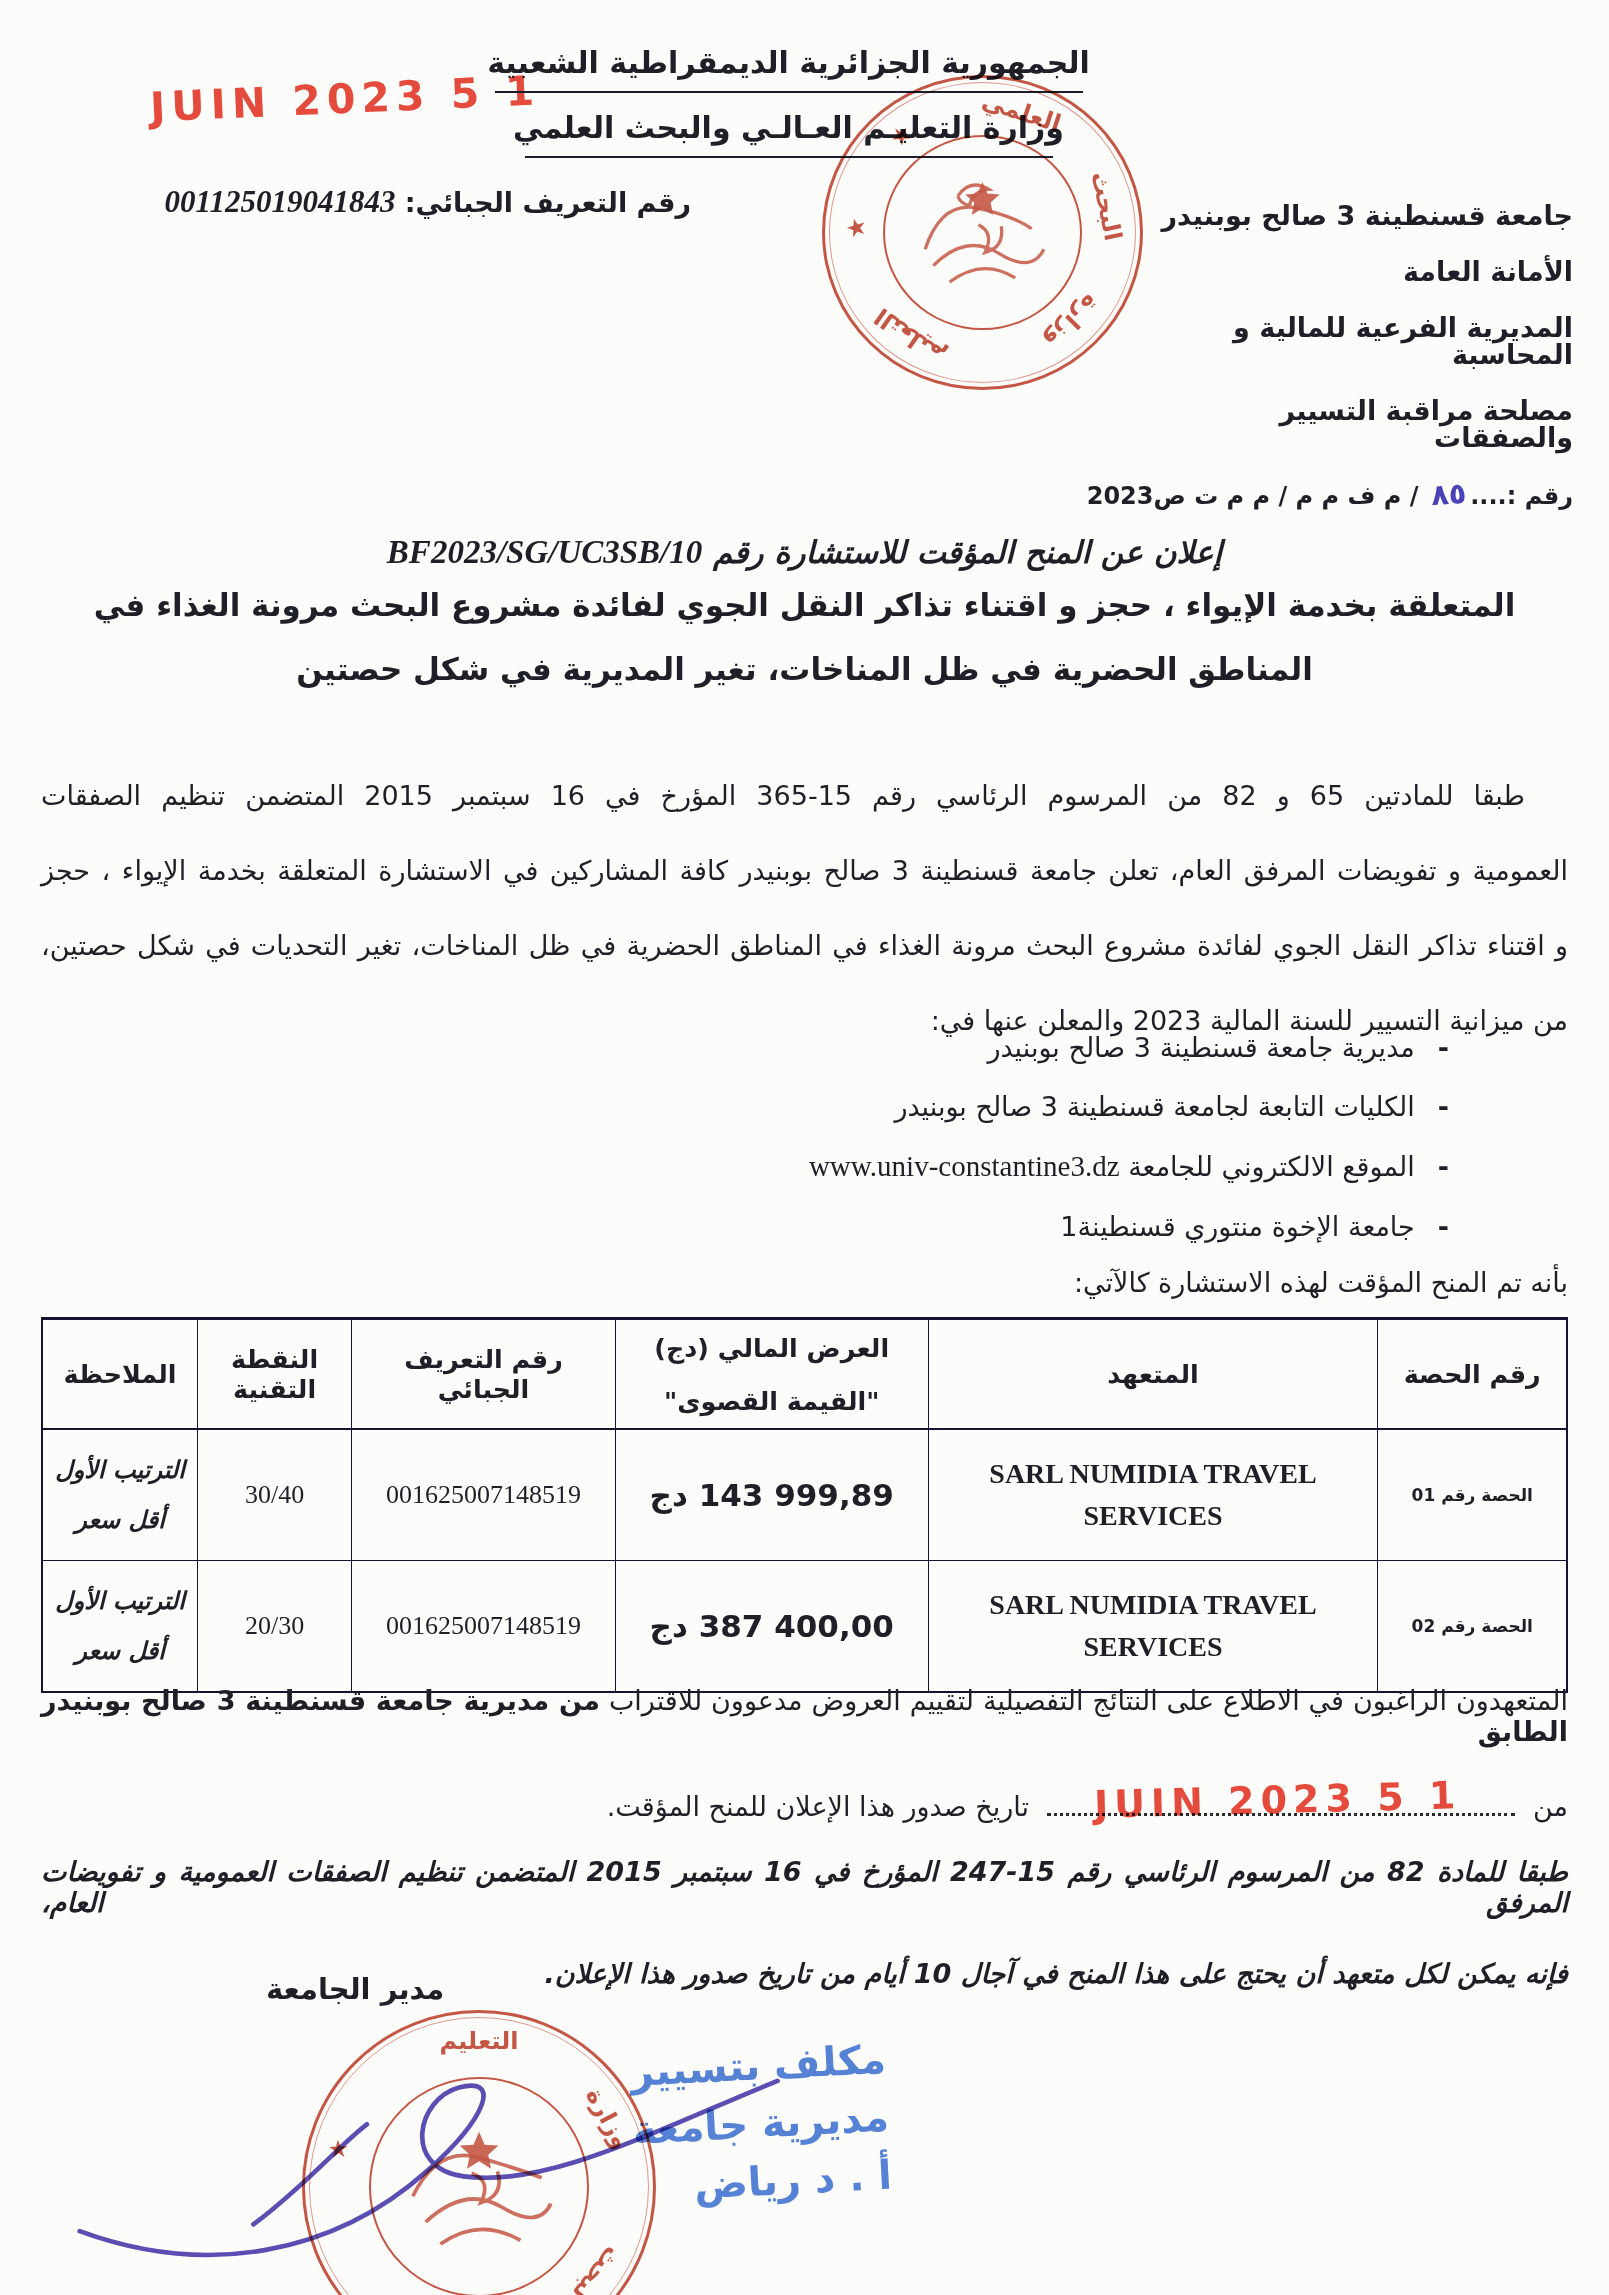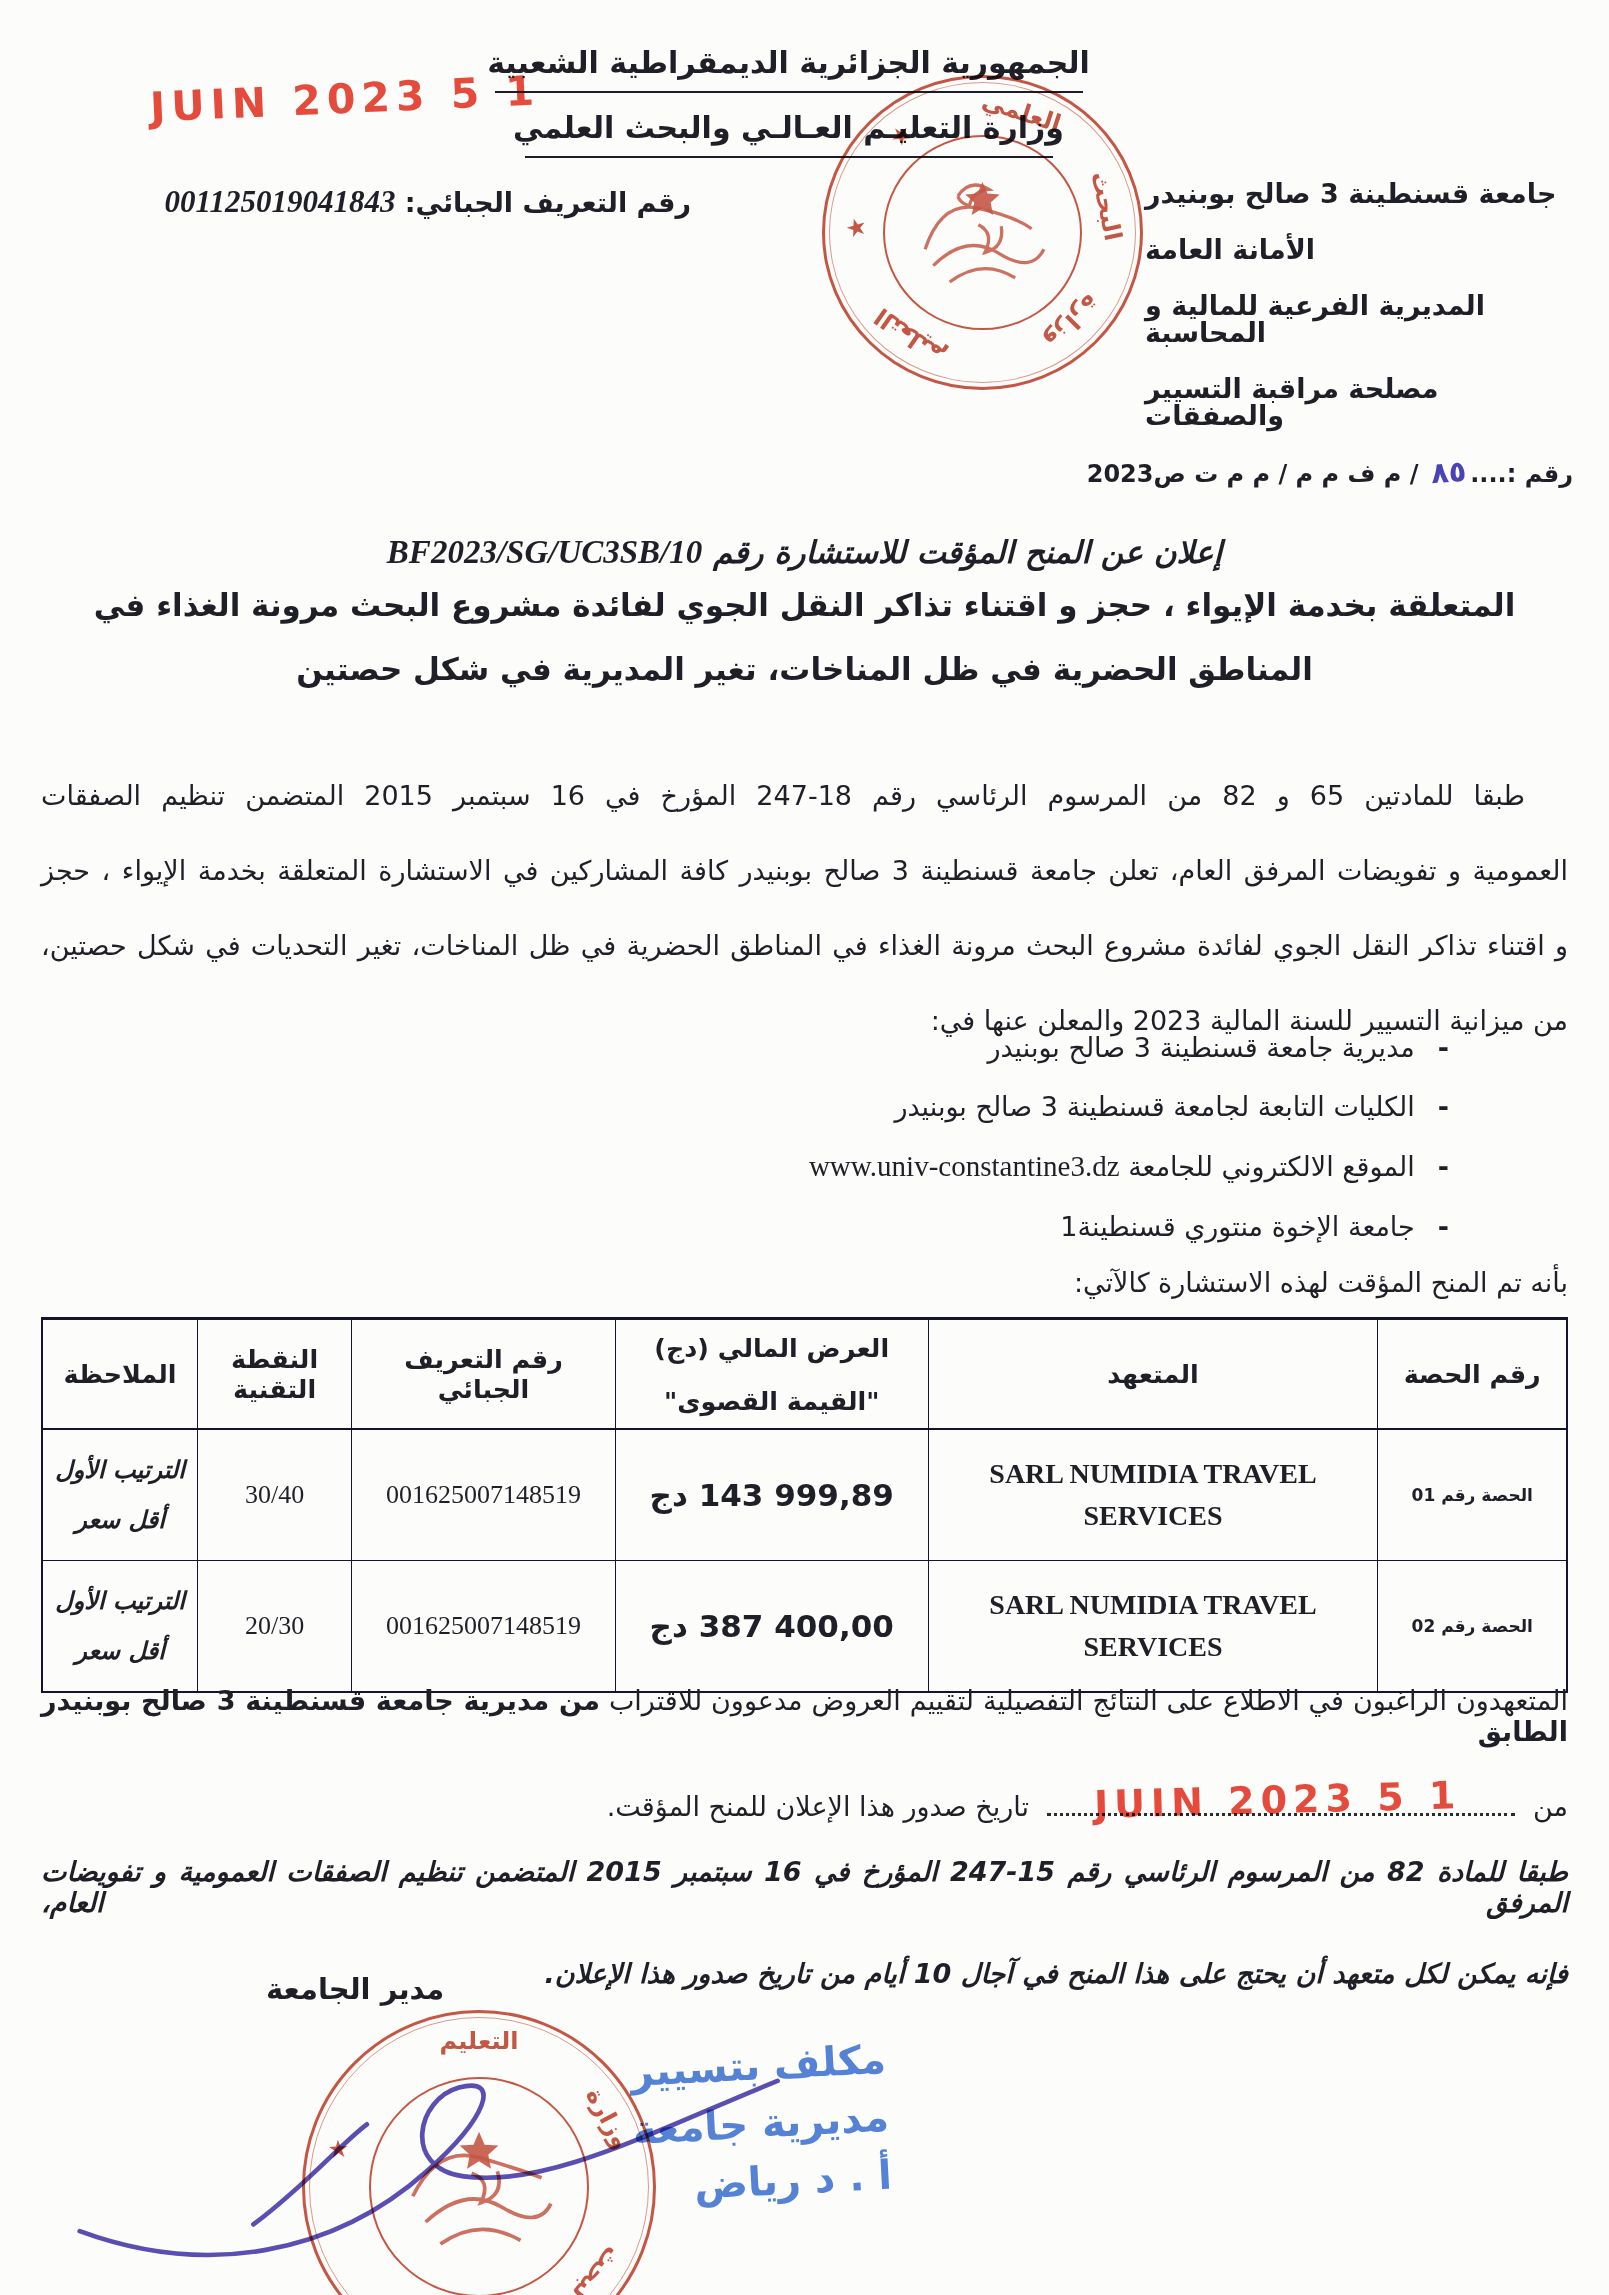--- a/index.html
+++ b/index.html
@@ -30,22 +30,22 @@
   #head-center .rule{border:0;border-top:2px solid #1c1c2a;margin:10.7px auto 0 auto;}
   #head-center .rule.r1{width:588px;}
   #head-center .rule.r2{width:528px;}
   #head-center .ministry{font-size:30px;font-weight:bold;margin-top:17.4px;}
   #tax-line{
     position:absolute;left:90px;top:184px;width:601px;
     direction:rtl;text-align:right;font-size:27px;font-weight:600;white-space:nowrap;
   }
   #tax-line .tax-num{font-family:"Liberation Serif",serif;font-style:italic;font-weight:bold;font-size:31px;}
   #head-right{
-    position:absolute;right:36px;top:180px;width:428px;
-    text-align:left;font-weight:bold;font-size:27px;line-height:1.0;
+    position:absolute;right:36px;top:202px;width:428px;
+    text-align:right;font-weight:bold;font-size:27px;line-height:1.0;
   }
   #head-right .lh-line{margin-bottom:29px;}
   #head-right .ref-line{font-size:24px;white-space:nowrap;margin-top:4px;}
   .hand-number{
     color:#4a43b8;font-size:29px;font-weight:bold;
     display:inline-block;transform:rotate(-4deg);padding:0 4px;
   }
   
   .round-stamp{position:absolute;mix-blend-mode:multiply;opacity:.88;}
   .round-stamp .ring-outer{position:absolute;inset:0;border:3.3px solid #c0402c;border-radius:50%;}
@@ -177,21 +177,21 @@
   <div id="title">
     <div class="t1">
       <span>إعلان عن المنح المؤقت للاستشارة رقم</span>
       <span class="code" dir="ltr">BF2023/SG/UC3SB/10</span>
     </div>
     <div class="t2">المتعلقة بخدمة الإيواء ،  حجز و اقتناء تذاكر النقل الجوي لفائدة مشروع البحث مرونة الغذاء في</div>
     <div class="t3">المناطق الحضرية في ظل المناخات، تغير المديرية  في شكل حصتين</div>
   </div>
 
   <div class="flow" id="body1">
-    <div class="jline indent">طبقا للمادتين 65 و 82 من المرسوم الرئاسي رقم 18-247 المؤرخ في 16 سبتمبر 2015 المتضمن تنظيم الصفقات</div>
+    <div class="jline indent">طبقا للمادتين 65 و 82 من المرسوم الرئاسي رقم 15-365 المؤرخ في 16 سبتمبر 2015 المتضمن تنظيم الصفقات</div>
     <div class="jline">العمومية و تفويضات المرفق العام، تعلن  جامعة قسنطينة 3 صالح بوبنيدر كافة المشاركين في الاستشارة المتعلقة  بخدمة الإيواء ،  حجز</div>
     <div class="jline">و اقتناء تذاكر النقل الجوي لفائدة مشروع البحث مرونة الغذاء في المناطق الحضرية في ظل المناخات، تغير التحديات  في شكل حصتين،</div>
     <div class="rline">من ميزانية التسيير للسنة المالية 2023  والمعلن عنها في:</div>
   </div>
 
   <div id="bullets">
     <div class="bullet"><span class="dash">-</span><span>مديرية جامعة قسنطينة 3 صالح بوبنيدر</span></div>
     <div class="bullet"><span class="dash">-</span><span>الكليات التابعة لجامعة قسنطينة 3 صالح بوبنيدر</span></div>
     <div class="bullet"><span class="dash">-</span><span>الموقع الالكتروني للجامعة</span> <span class="url">www.univ-constantine3.dz</span></div>
     <div class="bullet"><span class="dash">-</span><span>جامعة الإخوة منتوري قسنطينة1</span></div>

